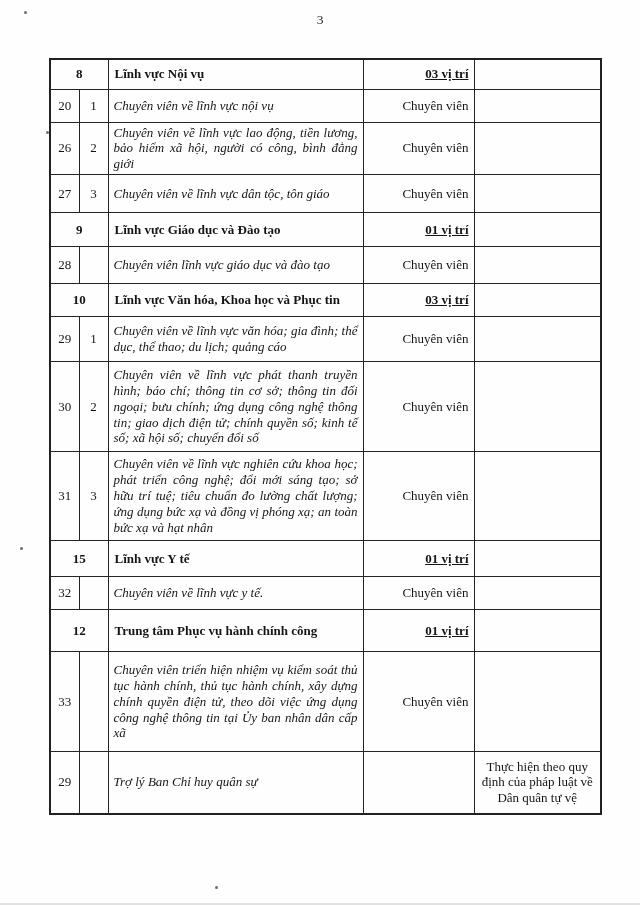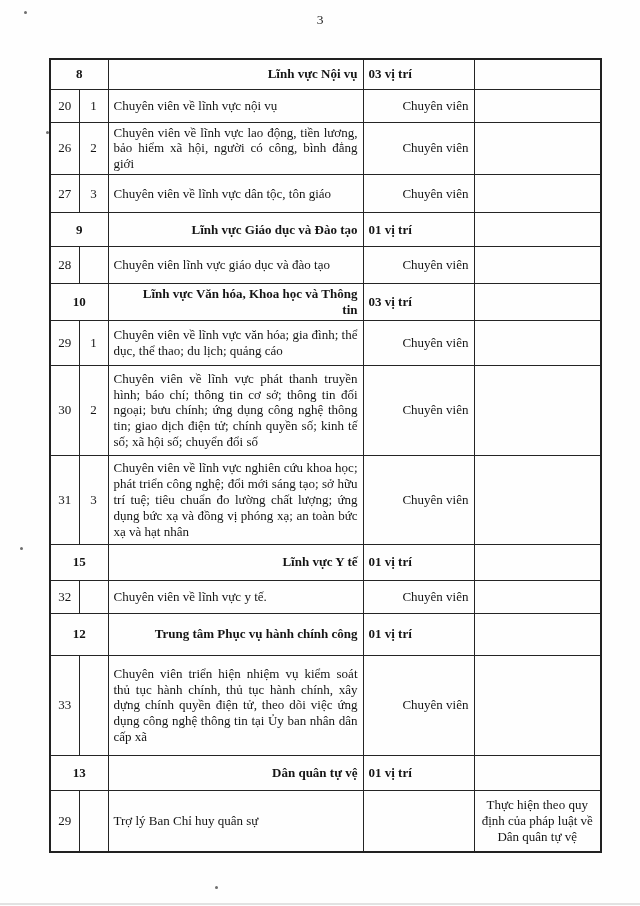--- a/index.html
+++ b/index.html
@@ -38,26 +38,26 @@
     border: 1.5px solid #242424;
     font-size: 13px;
     line-height: 1.22;
     padding: 2px 5px;
     vertical-align: middle;
     overflow: hidden;
     color: #151515;
   }
   .c-no   { text-align: center; }
   .c-sub  { text-align: center; }
-  .c-desc { text-align: justify; padding: 3px 6px 3px 5px; }
+  .c-desc { text-align: justify; padding: 3px 6px 3px 5px; font-style: italic; }
   .c-rank { text-align: right; }
   .c-note { text-align: center; font-size: 12.8px; padding: 3px 6px; }
   tr.section td { font-weight: bold; }
-  tr.section .c-title { text-align: right; padding-left: 24px; margin-top: 24px; }
-  tr.section .c-pos   { text-align: left; }
+  tr.section .c-title { text-align: left; padding-left: 6px; margin-top: 24px; }
+  tr.section .c-pos   { text-align: right; text-decoration: underline; }
   
   .speck {
     position: absolute;
     background: #4a4a4a;
     border-radius: 50%;
     width: 3px;
     height: 3px;
     opacity: 0.8;
   }
   .bottom-scan-line {
@@ -127,21 +127,21 @@
       <tr style="height:37px">
         <td class="c-no">28</td>
         <td class="c-sub"></td>
         <td class="c-desc">Chuyên viên lĩnh vực giáo dục và đào tạo</td>
         <td class="c-rank">Chuyên viên</td>
         <td class="c-note"></td>
       </tr>
 
       <tr class="section" style="height:33px">
         <td class="c-no" colspan="2">10</td>
-        <td class="c-title">Lĩnh vực Văn hóa, Khoa học và Thông tin</td>
+        <td class="c-title">Lĩnh vực Văn hóa, Khoa học và Phục tin</td>
         <td class="c-pos">03 vị trí</td>
         <td class="c-note"></td>
       </tr>
 
       <tr style="height:45px">
         <td class="c-no">29</td>
         <td class="c-sub">1</td>
         <td class="c-desc">Chuyên viên về lĩnh vực văn hóa; gia đình; thể dục, thể thao; du lịch; quảng cáo</td>
         <td class="c-rank">Chuyên viên</td>
         <td class="c-note"></td>
@@ -186,26 +186,20 @@
       </tr>
 
       <tr style="height:100px">
         <td class="c-no">33</td>
         <td class="c-sub"></td>
         <td class="c-desc">Chuyên viên triển hiện nhiệm vụ kiểm soát thủ tục hành chính, thủ tục hành chính, xây dựng chính quyền điện tử, theo dõi việc ứng dụng công nghệ thông tin tại Ủy ban nhân dân cấp xã</td>
         <td class="c-rank">Chuyên viên</td>
         <td class="c-note"></td>
       </tr>
 
-      <tr class="section" style="height:35px">
-        <td class="c-no" colspan="2">13</td>
-        <td class="c-title">Dân quân tự vệ</td>
-        <td class="c-pos">01 vị trí</td>
-        <td class="c-note"></td>
-      </tr>
 
       <tr style="height:62px">
         <td class="c-no">29</td>
         <td class="c-sub"></td>
         <td class="c-desc">Trợ lý Ban Chỉ huy quân sự</td>
         <td class="c-rank"></td>
         <td class="c-note">Thực hiện theo quy định của pháp luật về Dân quân tự vệ</td>
       </tr>
 
     </tbody>

